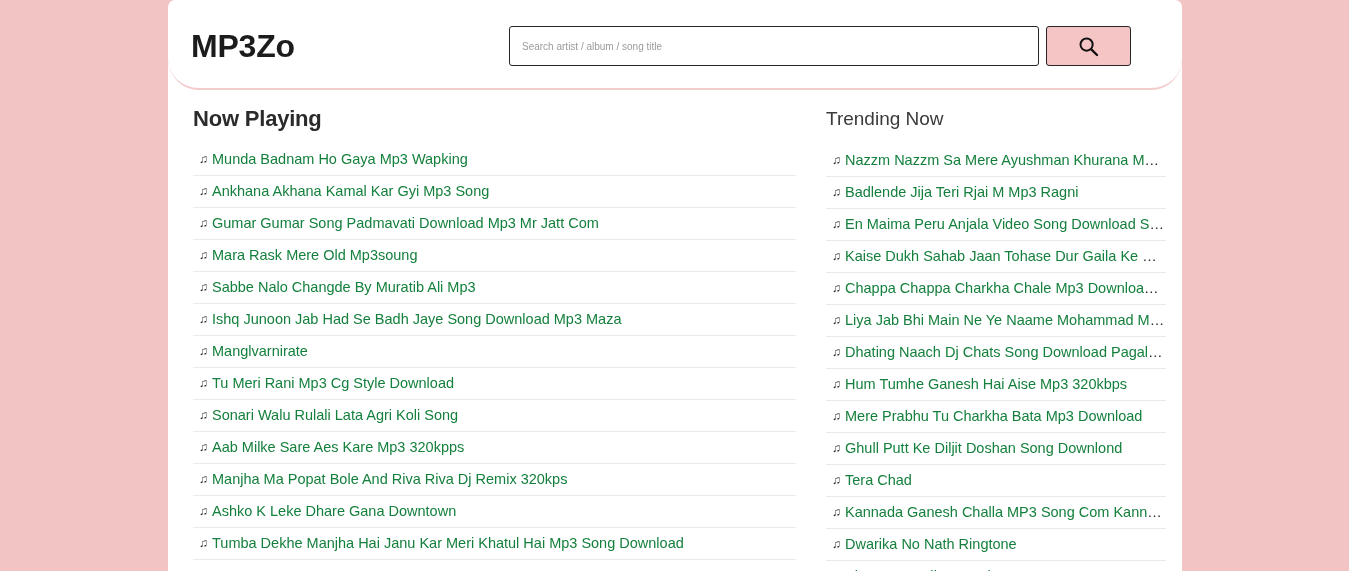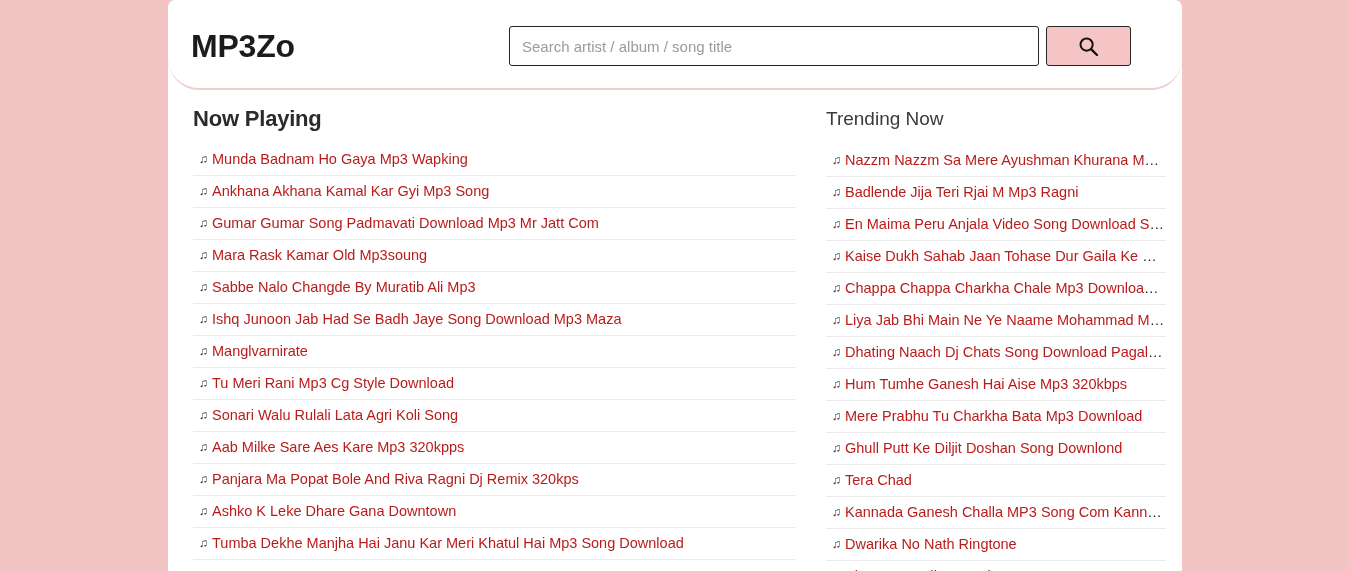--- a/index.html
+++ b/index.html
@@ -57,21 +57,21 @@
     top: 26px;
     display: flex;
     align-items: stretch;
   }
   #search-input {
     width: 530px;
     height: 40px;
     border: 1px solid #262626;
     border-radius: 3px;
     padding: 0 12px;
-    font-size: 15px;
+    font-size: 10px;
     font-family: "Liberation Sans", sans-serif;
     color: #333;
     background: #ffffff;
     outline: none;
   }
   #search-input::placeholder { color: #9b9b9b; }
   #search-button {
     margin-left: 7px;
     width: 85px;
     height: 40px;
@@ -149,21 +149,21 @@
   }
   .song-item:first-child { border-top: none; }
   .note-icon {
     color: #2a2a2a;
     font-size: 12px;
     margin-right: 4px;
     display: inline-block;
     vertical-align: 1px;
   }
   .song-link {
-    color: #b91c1c;
+    color: #15803d;
     text-decoration: none;
     cursor: pointer;
   }
 </style>
 </head>
 <body>
 
 <div id="page-card">
 
   <div id="site-header">
@@ -185,28 +185,28 @@
   </div>
 
   <div id="content">
 
     <div class="column" id="col-now-playing">
       <h2 class="section-title" id="title-now-playing">Now Playing</h2>
       <ul class="song-list" id="list-now-playing">
           <li class="song-item"><span class="note-icon">♫</span><span class="song-link">Munda Badnam Ho Gaya Mp3 Wapking</span></li>
           <li class="song-item"><span class="note-icon">♫</span><span class="song-link">Ankhana Akhana Kamal Kar Gyi Mp3 Song</span></li>
           <li class="song-item"><span class="note-icon">♫</span><span class="song-link">Gumar Gumar Song Padmavati Download Mp3 Mr Jatt Com</span></li>
-          <li class="song-item"><span class="note-icon">♫</span><span class="song-link">Mara Rask Kamar Old Mp3soung</span></li>
+          <li class="song-item"><span class="note-icon">♫</span><span class="song-link">Mara Rask Mere Old Mp3soung</span></li>
           <li class="song-item"><span class="note-icon">♫</span><span class="song-link">Sabbe Nalo Changde By Muratib Ali Mp3</span></li>
           <li class="song-item"><span class="note-icon">♫</span><span class="song-link">Ishq Junoon Jab Had Se Badh Jaye Song Download Mp3 Maza</span></li>
           <li class="song-item"><span class="note-icon">♫</span><span class="song-link">Manglvarnirate</span></li>
           <li class="song-item"><span class="note-icon">♫</span><span class="song-link">Tu Meri Rani Mp3 Cg Style Download</span></li>
           <li class="song-item"><span class="note-icon">♫</span><span class="song-link">Sonari Walu Rulali Lata Agri Koli Song</span></li>
           <li class="song-item"><span class="note-icon">♫</span><span class="song-link">Aab Milke Sare Aes Kare Mp3 320kpps</span></li>
-          <li class="song-item"><span class="note-icon">♫</span><span class="song-link">Panjara Ma Popat Bole And Riva Ragni Dj Remix 320kps</span></li>
+          <li class="song-item"><span class="note-icon">♫</span><span class="song-link">Manjha Ma Popat Bole And Riva Riva Dj Remix 320kps</span></li>
           <li class="song-item"><span class="note-icon">♫</span><span class="song-link">Ashko K Leke Dhare Gana Downtown</span></li>
           <li class="song-item"><span class="note-icon">♫</span><span class="song-link">Tumba Dekhe Manjha Hai Janu Kar Meri Khatul Hai Mp3 Song Download</span></li>
         </ul>
     </div>
 
     <div class="column" id="col-trending">
       <h2 class="section-title" id="title-trending">Trending Now</h2>
       <ul class="song-list" id="list-trending">
           <li class="song-item"><span class="note-icon">♫</span><span class="song-link">Nazzm Nazzm Sa Mere Ayushman Khurana Mp3 Download</span></li>
           <li class="song-item"><span class="note-icon">♫</span><span class="song-link">Badlende Jija Teri Rjai M Mp3 Ragni</span></li>

